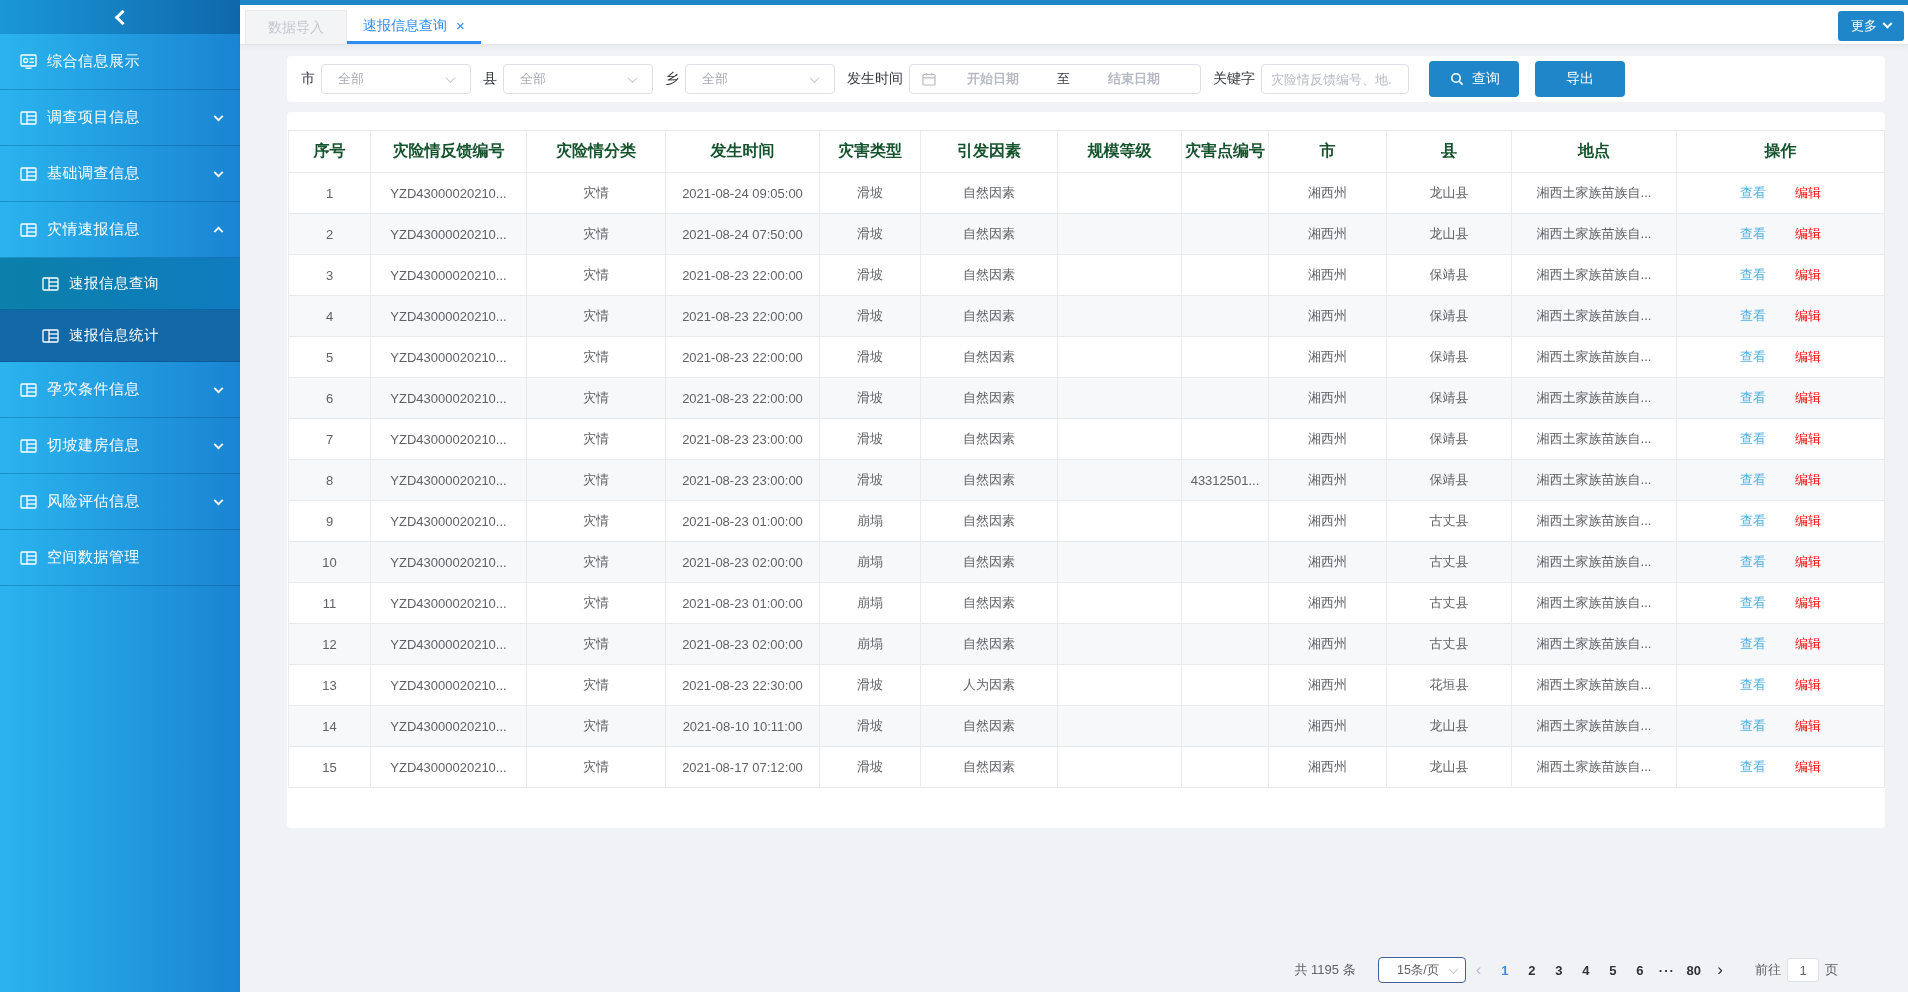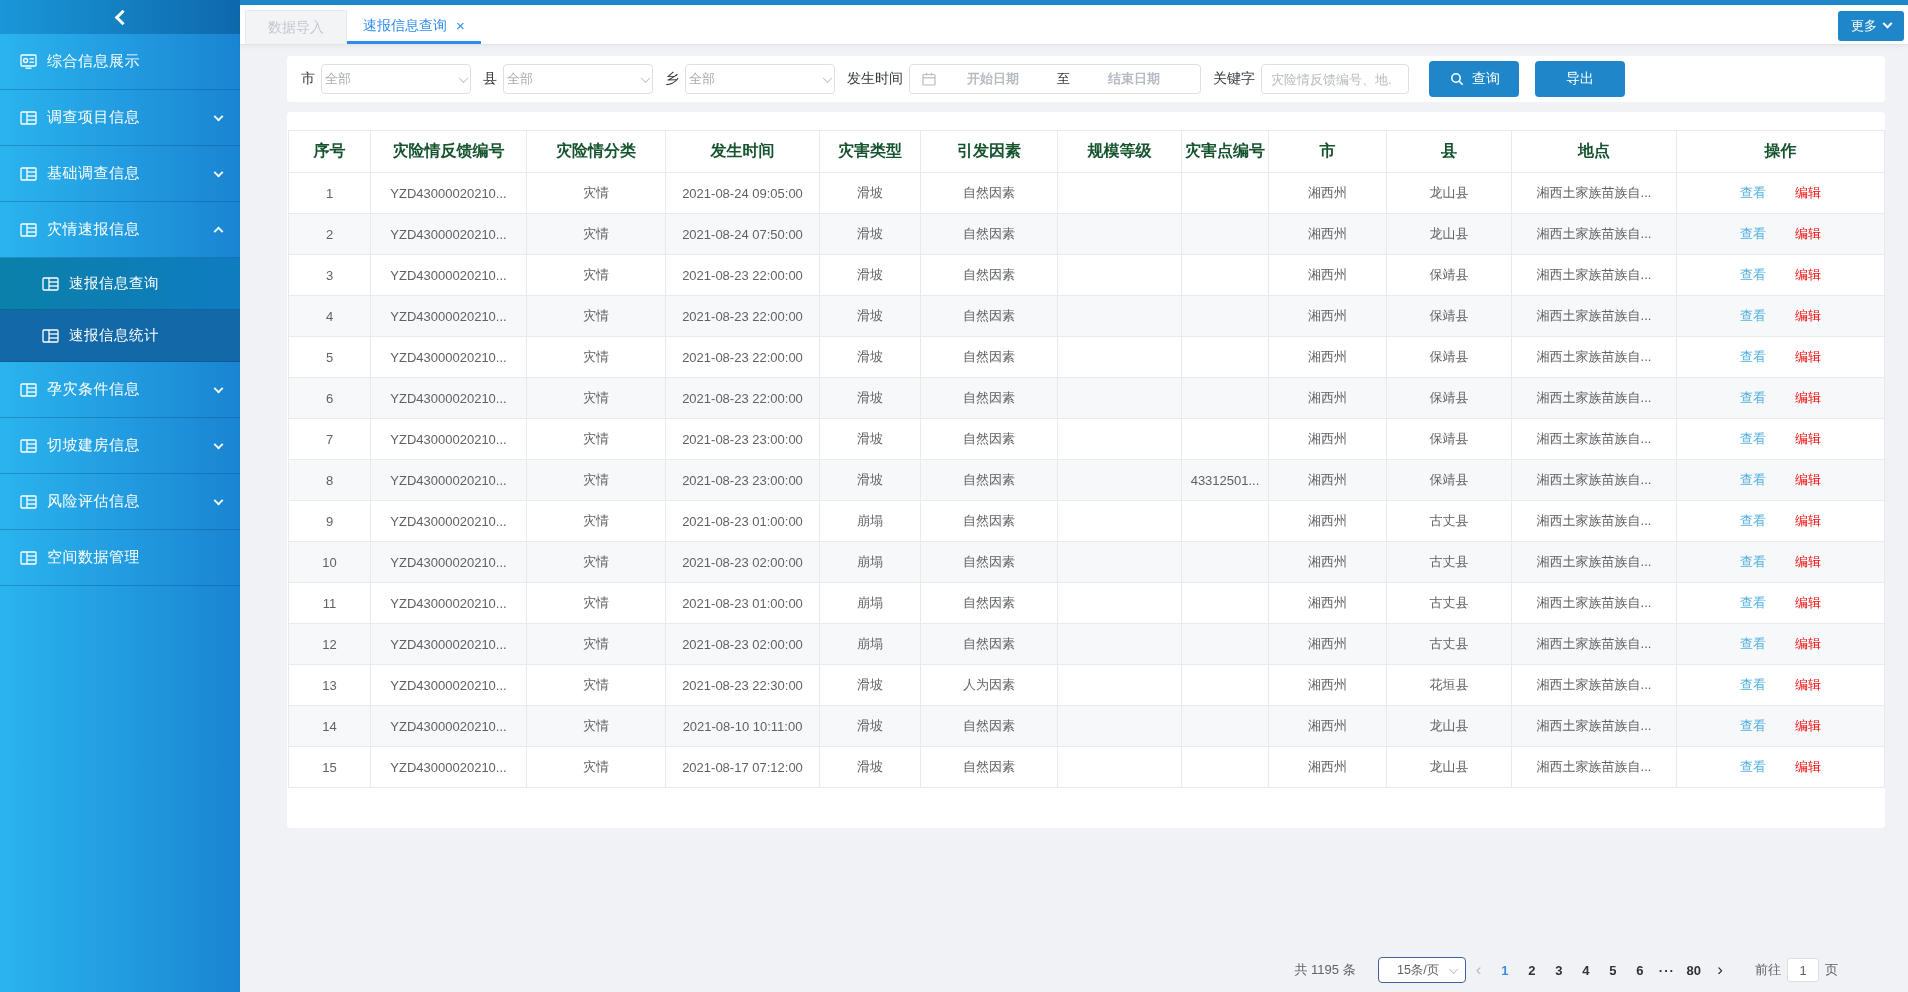--- a/index.html
+++ b/index.html
@@ -44,21 +44,21 @@
     display:flex; align-items:center; gap:7px; cursor:pointer; }
   .more-btn .chev { position:static; border-color:#fff; transform:rotate(45deg) translate(-2px,-2px); }
 
   
   .content { flex:1; position:relative; padding:11px 23px 0 47px; }
   .filter-card { background:#fff; border-radius:4px; height:46px;
     display:flex; align-items:center; padding:0 12px; }
   .flabel { font-size:14px; color:#33383e; margin:0 6px 0 12px; white-space:nowrap; }
   .flabel:first-child { margin-left:2px; }
   .fselect { width:150px; height:30px; border:1px solid #dcdfe6; border-radius:4px;
-    display:flex; align-items:center; padding:0 3px; cursor:pointer; background:#fff; }
+    display:flex; align-items:center; padding:0 16px; cursor:pointer; background:#fff; }
   .fselect .val { flex:1; font-size:13px; color:#a8abb3; }
   .sel-chev { width:7px; height:7px; border-right:1.6px solid #c0c4cc;
     border-bottom:1.6px solid #c0c4cc; transform:rotate(45deg) translate(-1px,-1px); }
   .daterange { width:292px; height:30px; border:1px solid #dcdfe6; border-radius:4px;
     display:flex; align-items:center; padding:0 10px; background:#fff; cursor:pointer; }
   .daterange .ph { font-size:13px; color:#b6bac2; flex:1; text-align:center;font-weight:bold; }
   .daterange .to { font-size:13px; color:#33383e; padding:0 8px; }
   .kw-input { width:148px; height:30px; border:1px solid #dcdfe6; border-radius:4px;
     padding:0 9px; font-size:13px; color:#606266; outline:none;
     font-family:"Liberation Sans","DejaVu Sans",sans-serif; }

